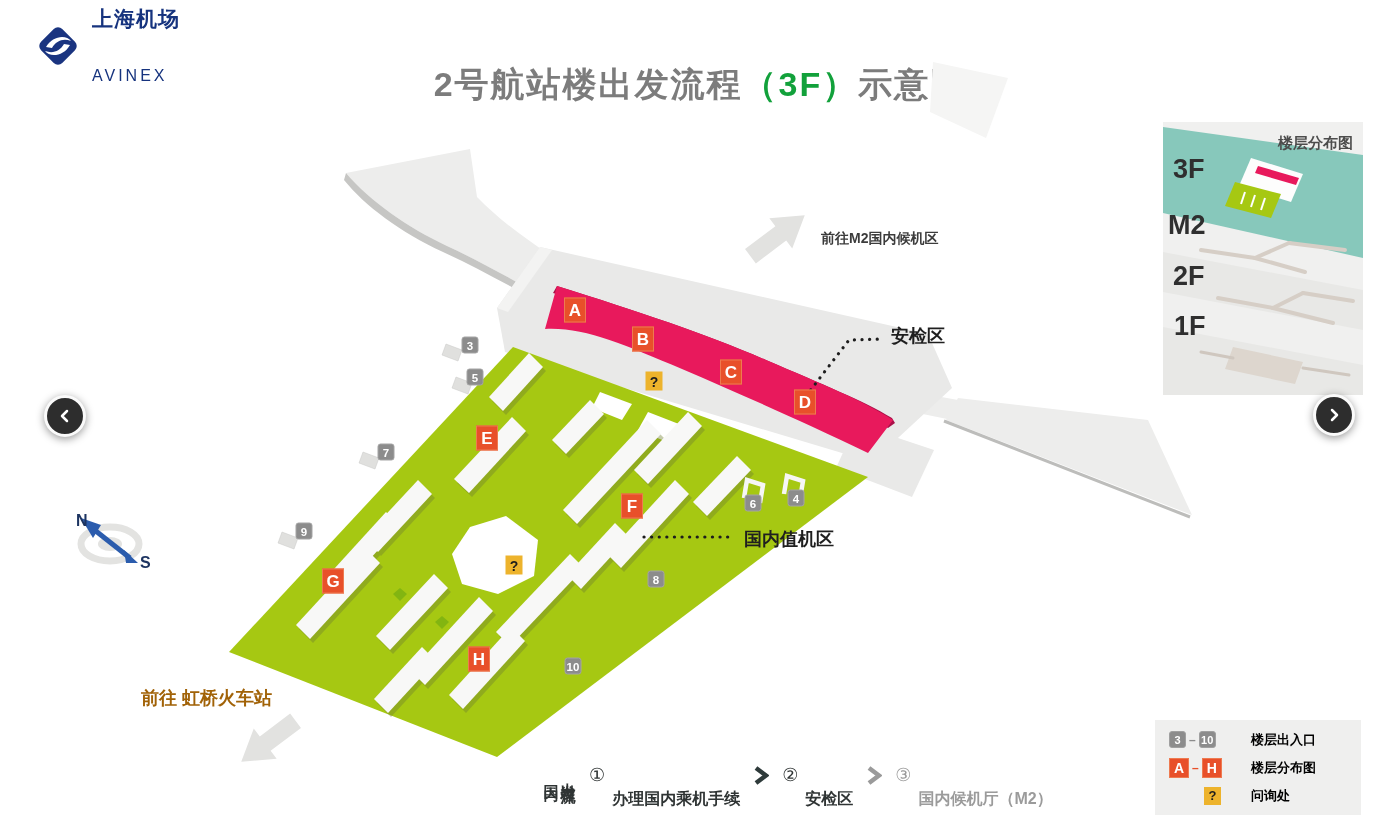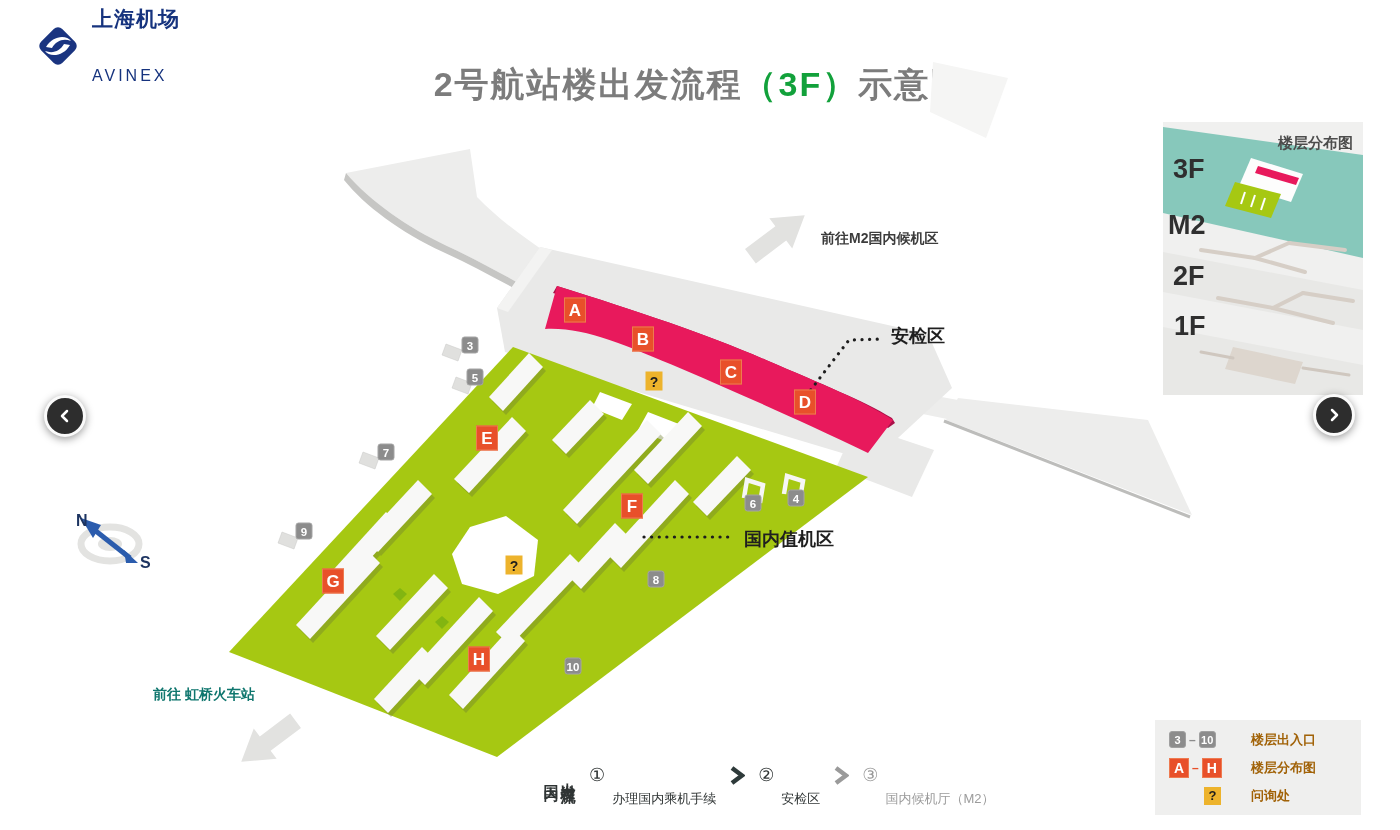--- a/index.html
+++ b/index.html
@@ -29,21 +29,21 @@
   .mk{position:absolute;transform:translate(-50%,-50%);display:flex;align-items:center;
     justify-content:center;font-weight:bold;z-index:3;box-sizing:border-box;}
   .mk.letter{width:22px;height:25px;background:#e8502a;color:#fff;font-size:17px;border:1.5px solid #ee7a50;}
   .mk.num{width:17px;height:17px;background:#8c8c8c;color:#fff;font-size:11.5px;border-radius:3px;border:1px solid #a5a5a5;}
   .mk.q{width:17px;height:19px;background:#edb32c;color:#1d1d1d;font-size:14px;}
   
   .ann{position:absolute;font-weight:bold;color:#1f1f1f;z-index:4;white-space:nowrap;}
   .ann-security{left:891px;top:324px;font-size:18px;}
   .ann-checkin{left:744px;top:527px;font-size:18px;}
   .ann-m2{left:821px;top:230px;font-size:14px;color:#3c3c3c;}
-  .ann-rail{left:153px;top:686px;font-size:14px;color:#0f766e;}
+  .ann-rail{left:141px;top:686px;font-size:18px;color:#a16207;}
   
   .compass{position:absolute;left:68px;top:500px;z-index:4;}
   
   .floor-panel{position:absolute;left:1163px;top:122px;width:200px;height:273px;
     background:#f0f0ef;z-index:5;overflow:hidden;}
   .floor-panel svg{position:absolute;left:0;top:0;}
   .fp-title{position:absolute;right:10px;top:12px;font-size:15px;font-weight:bold;color:#4c4c4c;}
   .fp-floor{position:absolute;left:8px;font-size:27px;font-weight:bold;color:#2f2f2f;cursor:pointer;}
   .fp-3f{top:32px;left:10px;}
   .fp-m2{top:88px;left:5px;}
@@ -54,29 +54,29 @@
     z-index:5;display:flex;flex-direction:column;justify-content:center;gap:9px;padding-left:14px;box-sizing:border-box;}
   .lg-row{display:flex;align-items:center;}
   .lg-icons{width:62px;display:flex;align-items:center;}
   .lg-icons.end{justify-content:flex-end;padding-right:10px;box-sizing:border-box;}
   .lg-dash{margin:0 3px;font-weight:bold;font-size:12px;color:#8c8c8c;}
   .lg-dash.red{color:#e8502a;}
   .sq{display:flex;align-items:center;justify-content:center;font-weight:bold;box-sizing:border-box;}
   .sq.gray{width:17px;height:17px;background:#8c8c8c;color:#fff;font-size:11px;border-radius:3px;border:1px solid #a0a0a0;}
   .sq.red{width:20px;height:20px;background:#e8502a;color:#fff;font-size:14px;border:1.5px solid #ee7a50;}
   .sq.yellow{width:17px;height:18px;background:#edb32c;color:#1d1d1d;font-size:13px;}
-  .lg-label{margin-left:20px;font-size:13px;font-weight:600;color:#a16207;}
+  .lg-label{margin-left:20px;font-size:13px;font-weight:600;color:#000000;}
   
   .flow{position:absolute;left:544px;top:740px;height:70px;display:flex;align-items:center;gap:13px;z-index:5;}
   .v-wrap{display:flex;align-items:center;gap:2px;}
   .v-txt{writing-mode:vertical-rl;text-orientation:upright;font-size:15px;font-weight:bold;color:#2f3434;letter-spacing:2px;line-height:1;}
   .v-txt.short{align-self:center;}
   .step{display:flex;align-items:center;gap:7px;color:#2f3434;}
   .step .num{font-size:18px;font-weight:400;}
-  .step .lbl{font-size:13px;font-weight:normal;margin-top:48px;}
+  .step .lbl{font-size:16px;font-weight:bold;margin-top:48px;}
   .step.inactive{color:#9b9b9b;}
   .chev{display:flex;align-items:center;}
 </style>
 </head>
 <body>
 
 <div class="logo">
   <svg width="50" height="50" viewBox="0 0 50 50">
     <rect x="10" y="10" width="30" height="30" rx="6" transform="rotate(45 25 25)" fill="#1a3480"></rect>
     <path d="M13,26 C19,15 33,13 38,20 C30,17 23,20 19,27 Z" fill="#ffffff"></path>

